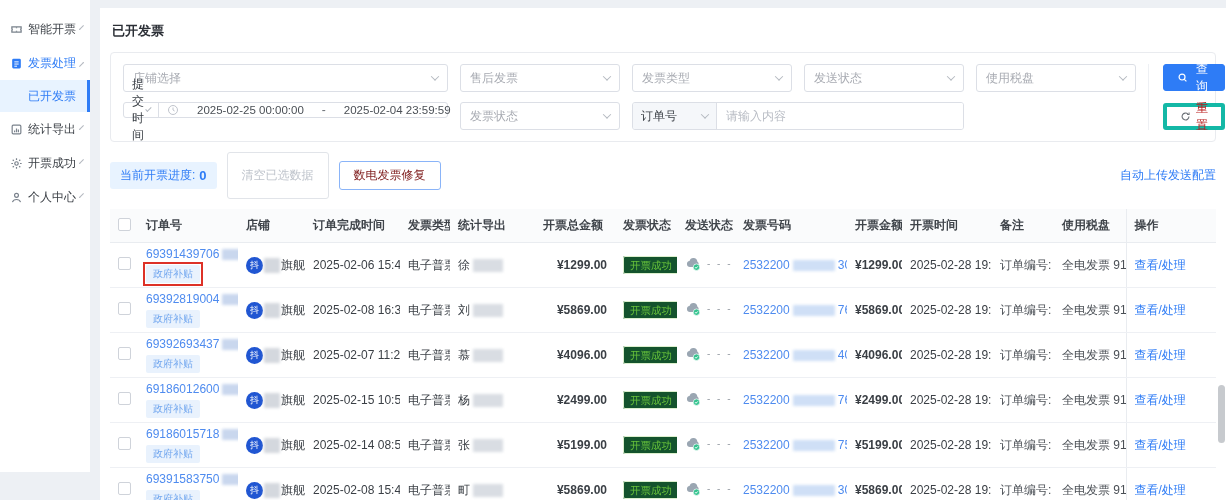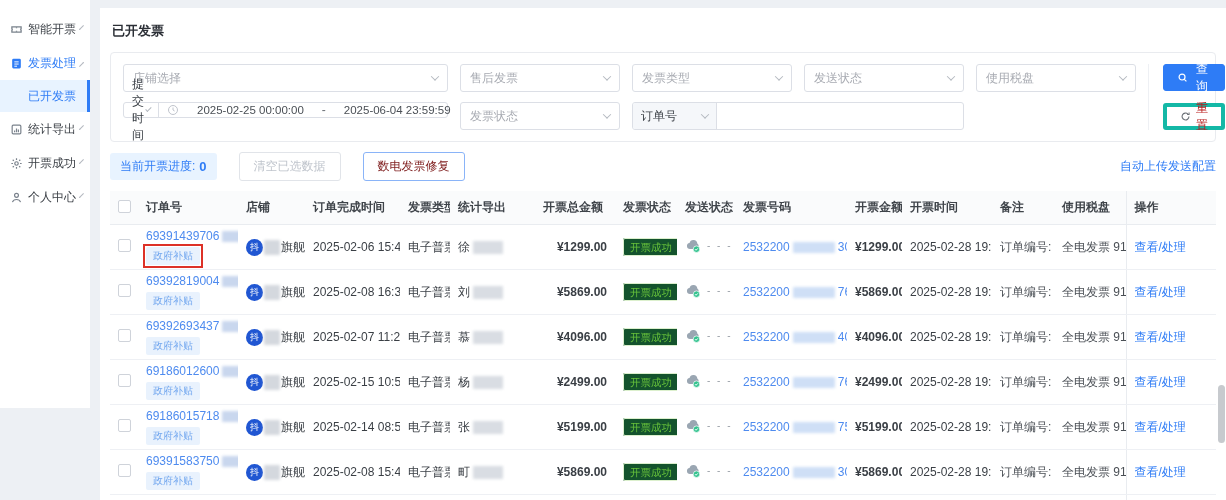--- a/index.html
+++ b/index.html
@@ -1,20 +1,20 @@
 <!DOCTYPE html>
 <html><head>
 <meta charset="utf-8">
 <style>
   * { margin:0; padding:0; box-sizing:border-box; }
   html,body { width:1226px; height:500px; overflow:hidden; }
   body { background:#edf0f4; font-family:"Liberation Sans","DejaVu Sans",sans-serif; position:relative; font-size:12px; color:#333; }
 
   
-  .sidebar { position:absolute; left:0; top:0; width:90px; height:408px; background:#fff; padding-top:12px; z-index:2; }
+  .sidebar { position:absolute; left:0; top:0; width:90px; height:472px; background:#fff; padding-top:12px; z-index:2; }
   .side-item { display:flex; align-items:center; gap:5px; height:34px; padding:0 8px 0 10px; color:#3a3f45; cursor:pointer; }
   .side-item .icn { width:13px; height:13px; flex:0 0 13px; color:#7a828c; display:flex; }
   .side-item.active-parent { color:#2e7cf6; }
   .side-item.active-parent .icn { color:#2e7cf6; }
   .side-item .lbl { flex:1; font-size:12px; white-space:nowrap; }
   .chev { width:6px; height:6px; border-right:1.2px solid #b4b9c0; border-bottom:1.2px solid #b4b9c0; display:inline-block; }
   .chev.down { transform:rotate(45deg) translate(-1px,-1px); }
   .chev.up { transform:rotate(-135deg) translate(-1px,-1px); }
   .sub-item { height:32px; display:flex; align-items:center; padding-left:28px; color:#5c6269; font-size:12px; cursor:pointer; }
   .sub-item.selected { background:#e8f3ff; color:#2e7cf6; border-right:3px solid #2e7cf6; }
@@ -40,24 +40,24 @@
   .order-sel { width:84px; background:#f5f7fa; border-right:1px solid #dcdfe6; display:flex; align-items:center; justify-content:space-between; padding:0 8px; color:#3a3f45; cursor:pointer; }
   .order-input { flex:1; border:none; outline:none; padding:0 9px; font-size:12px; color:#333; font-family:inherit; }
   .order-input::placeholder { color:#b8bcc4; }
   .filter-btns { width:86px; border-left:1px solid #eef0f4; margin-left:12px; padding-left:14px; display:flex; flex-direction:column; align-items:flex-start; justify-content:center; gap:12px; }
   .btn { height:27px; border-radius:3px; font-size:12px; display:inline-flex; align-items:center; gap:5px; padding:8px 13px; cursor:pointer; font-family:inherit; }
   .btn-primary { background:#2e7cf6; border:1px solid #2e7cf6; color:#fff; }
   .btn-plain { background:#fff; border:4px solid #14b8a6; color:#b91c1c;text-align:right; }
   .btn .bi { width:11px; height:11px; display:flex; }
 
   
-  .toolbar { display:flex; align-items:center; gap:22px; margin:10px 0; }
+  .toolbar { display:flex; align-items:center; gap:10px; margin:10px 0; }
   .progress-badge { background:#e8f3ff; color:#2e7cf6; border-radius:3px; padding:5px 10px; font-size:12px; display:inline-flex; align-items:center; gap:4px; }
   .progress-badge b { font-size:13px; }
-  .btn-disabled { background:#fff; border:1px solid #e1e4e9; color:#bfc4cc; border-radius:3px; padding:5px 14px; cursor:not-allowed; font-size:12px; }
+  .btn-disabled { background:#fff; border:1px solid #e1e4e9; color:#bfc4cc; border-radius:3px; padding:14px 14px; cursor:not-allowed; font-size:12px; }
   .btn-outline { background:#fff; border:1px solid #8ab4f8; color:#7f1d1d; border-radius:3px; padding:5px 14px; cursor:pointer; font-size:12px; }
   .toolbar .spacer { flex:1; }
   .cfg-link { color:#2e7cf6; font-size:12px; text-decoration:none; cursor:pointer; }
 
   
   table { border-collapse:collapse; table-layout:fixed; width:1106px; }
   th { background:#fafbfc; color:#3f444a; font-weight:600; font-size:12px; text-align:left; padding:8px 8px; border-bottom:1px solid #e9ecf0; white-space:nowrap; overflow:hidden; }
   td { padding:4px 8px; border-bottom:1px solid #eef0f4; height:45px; vertical-align:middle; white-space:nowrap; overflow:hidden; font-size:12px; color:#3a3f45; }
   .col-action-b { border-left:1px solid #e9ecf0; }
   .checkbox { width:13px; height:13px; border:1px solid #cfd3da; border-radius:2px; background:#fff; display:inline-block; cursor:pointer; }
@@ -182,32 +182,33 @@
           </div>
           <div class="date-body">
             <span class="clock">
               <svg viewBox="0 0 24 24" fill="none" stroke="currentColor" stroke-width="2">
                   <circle cx="12" cy="12" r="9"></circle>
                   <path d="M12 7v5l3.2 2"></path>
                 </svg>
             </span>
             <span class="dt">2025-02-25 00:00:00</span>
             <span class="date-sep">-</span>
-            <span class="dt">2025-06-04 23:59:59</span>
+            <span class="dt">2025-02-04 23:59:59</span>
           </div>
         </div>
         <div class="sel w-160">
           <span class="ph">发票状态</span>
           <span class="chev down"></span>
         </div>
         <div class="order-group">
           <div class="order-sel">
             <span>订单号</span>
             <span class="chev down"></span>
           </div>
+          <input class="order-input" type="text" placeholder="请输入内容" style="">
         </div>
       </div>
     </div>
     <div class="filter-btns">
       <button class="btn btn-primary">
         <span class="bi">
           <svg viewBox="0 0 24 24" fill="none" stroke="#fff" stroke-width="2.6">
               <circle cx="11" cy="11" r="6.5"></circle>
               <path d="M16 16l4.5 4.5"></path>
             </svg>

